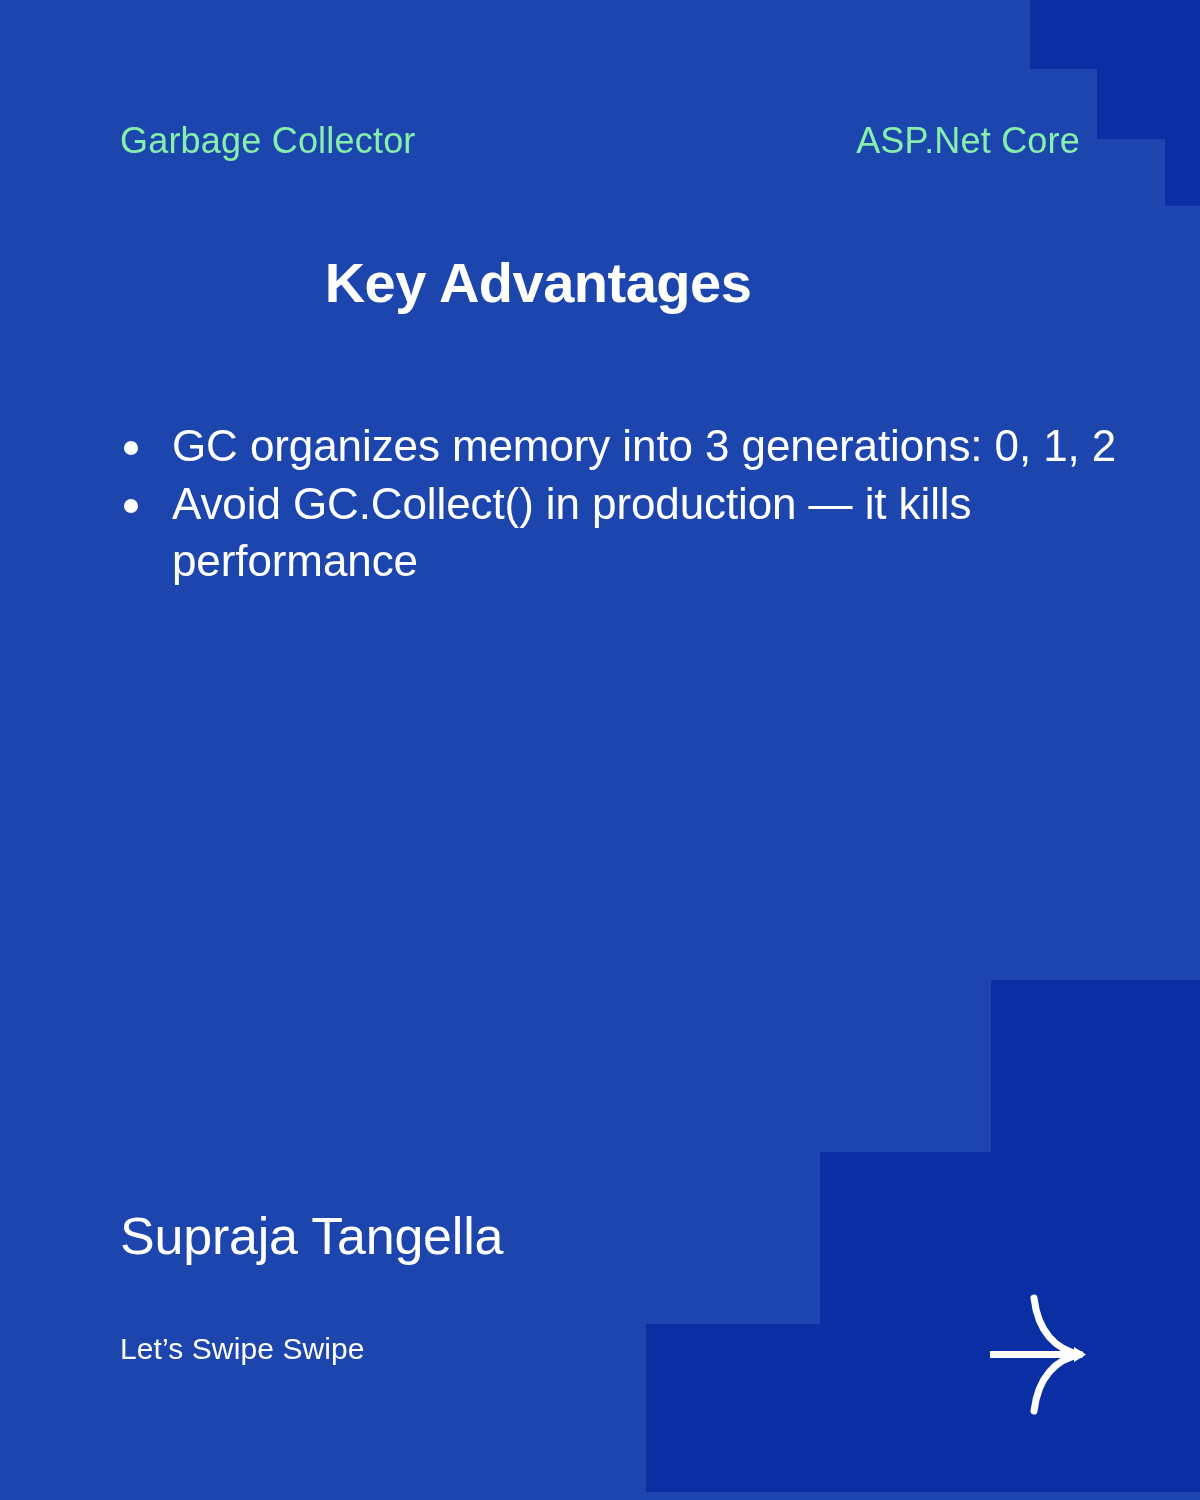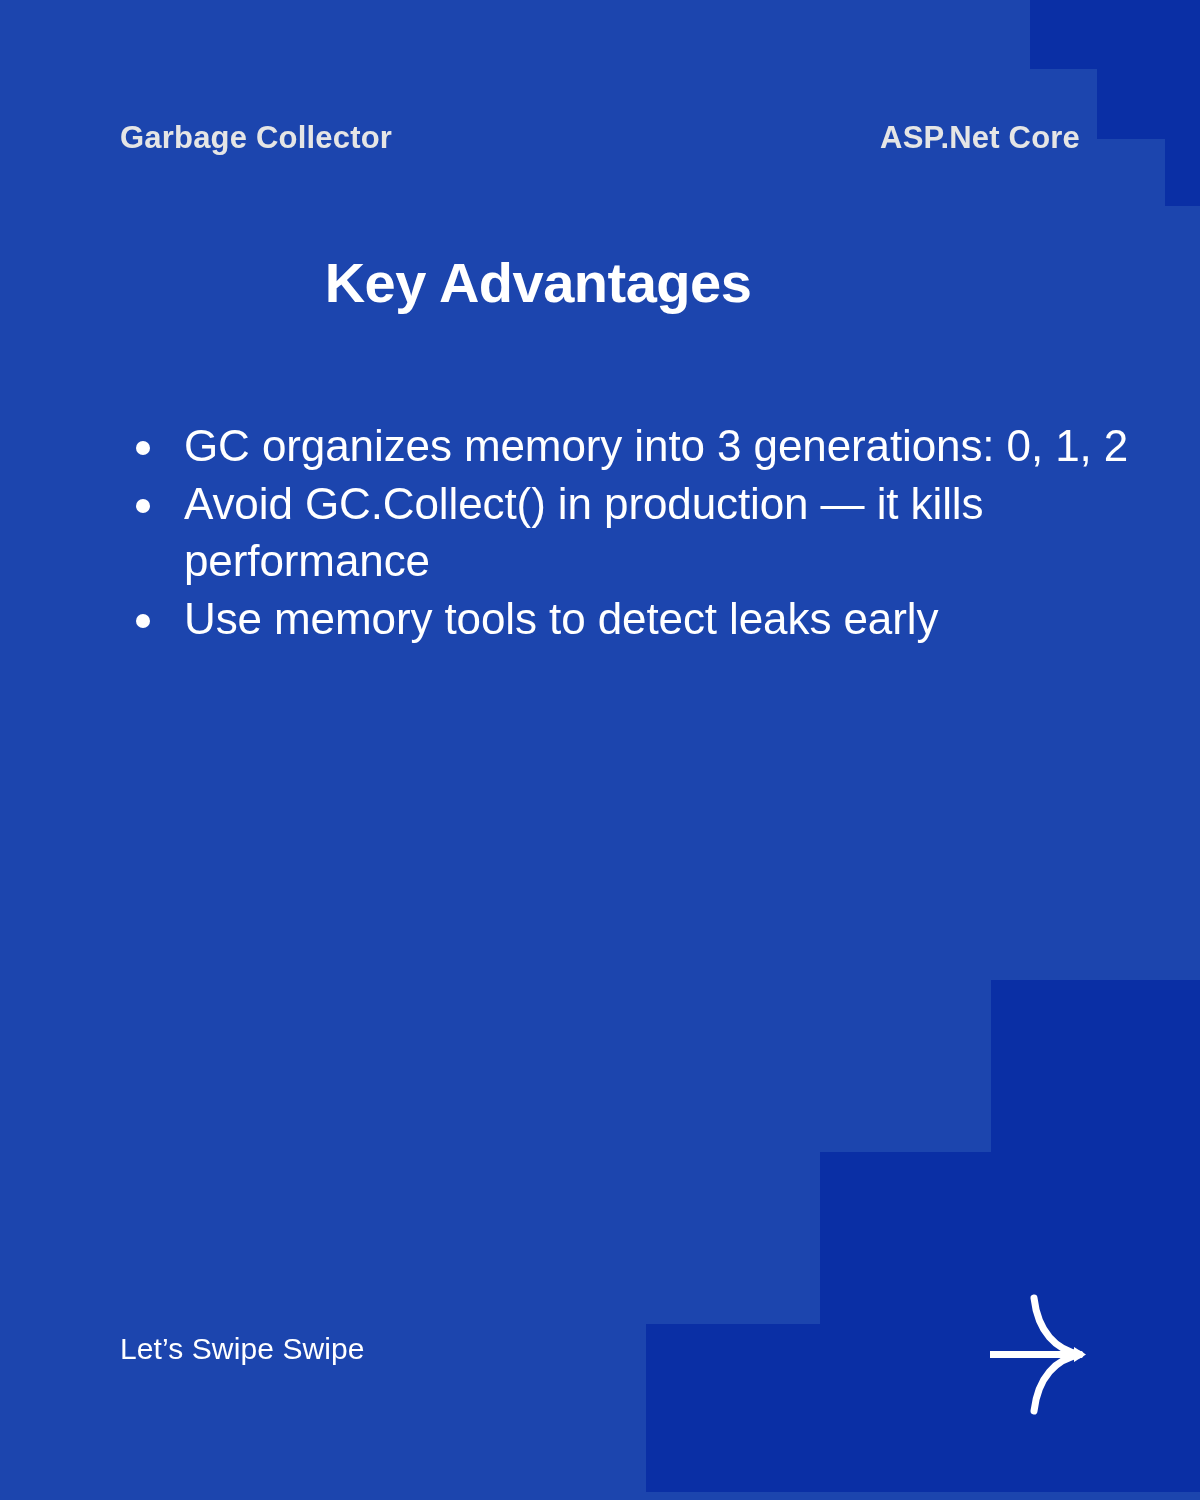--- a/index.html
+++ b/index.html
@@ -46,43 +46,43 @@
   
   .header {
     position:absolute;
     left:120px; top:120px;
     width:960px;
     display:flex;
     justify-content:space-between;
     align-items:baseline;
   }
   .header-text {
-    color:#e5e5e5;
-    font-size:31px;
-    font-weight:700;
+    color:#86efac;
+    font-size:36px;
+    font-weight:400;
     letter-spacing:0.2px;
     white-space:nowrap;
   }
 
   
   .title {
     position:absolute;
     left:0; top:250px;
     width:1076px;
     text-align:center;
     color:#FFFFFF;
     font-size:56px;
     font-weight:700;
     letter-spacing:-0.5px;
   }
 
   
   .bullets {
     position:absolute;
-    left:130px; top:418px;
+    left:118px; top:418px;
     width:1010px;
     list-style:none;
   }
   .bullet-item {
     position:relative;
     padding-left:54px;
     color:#FFFFFF;
     font-size:44px;
     font-weight:400;
     line-height:1.28;
@@ -149,26 +149,23 @@
 
     <ul class="bullets">
       <li class="bullet-item">
         <span class="bullet-dot"></span>
         <span>GC organizes memory into 3 generations: 0, 1, 2</span>
       </li>
       <li class="bullet-item">
         <span class="bullet-dot"></span>
         <span>Avoid GC.Collect() in production — it kills performance</span>
       </li>
-      <li class="bullet-item">
-        <span class="bullet-dot"></span>
-        <span>Use memory tools to detect leaks early</span>
-      </li>
     </ul>
 
+    <div class="author">Supraja Tangella</div>
 
     <div class="swipe-text">Let’s Swipe Swipe</div>
 
     <div class="arrow-icon">
       <svg viewBox="0 0 130 125" width="130" height="125" fill="none" xmlns="http://www.w3.org/2000/svg">
 
         <path d="M0 62.5 H88" stroke="#FFFFFF" stroke-width="7" stroke-linecap="butt"></path>
 
         <path d="M90 62.5 C 66 58, 48 40, 44 6" stroke="#FFFFFF" stroke-width="7" stroke-linecap="round" fill="none"></path>
 

